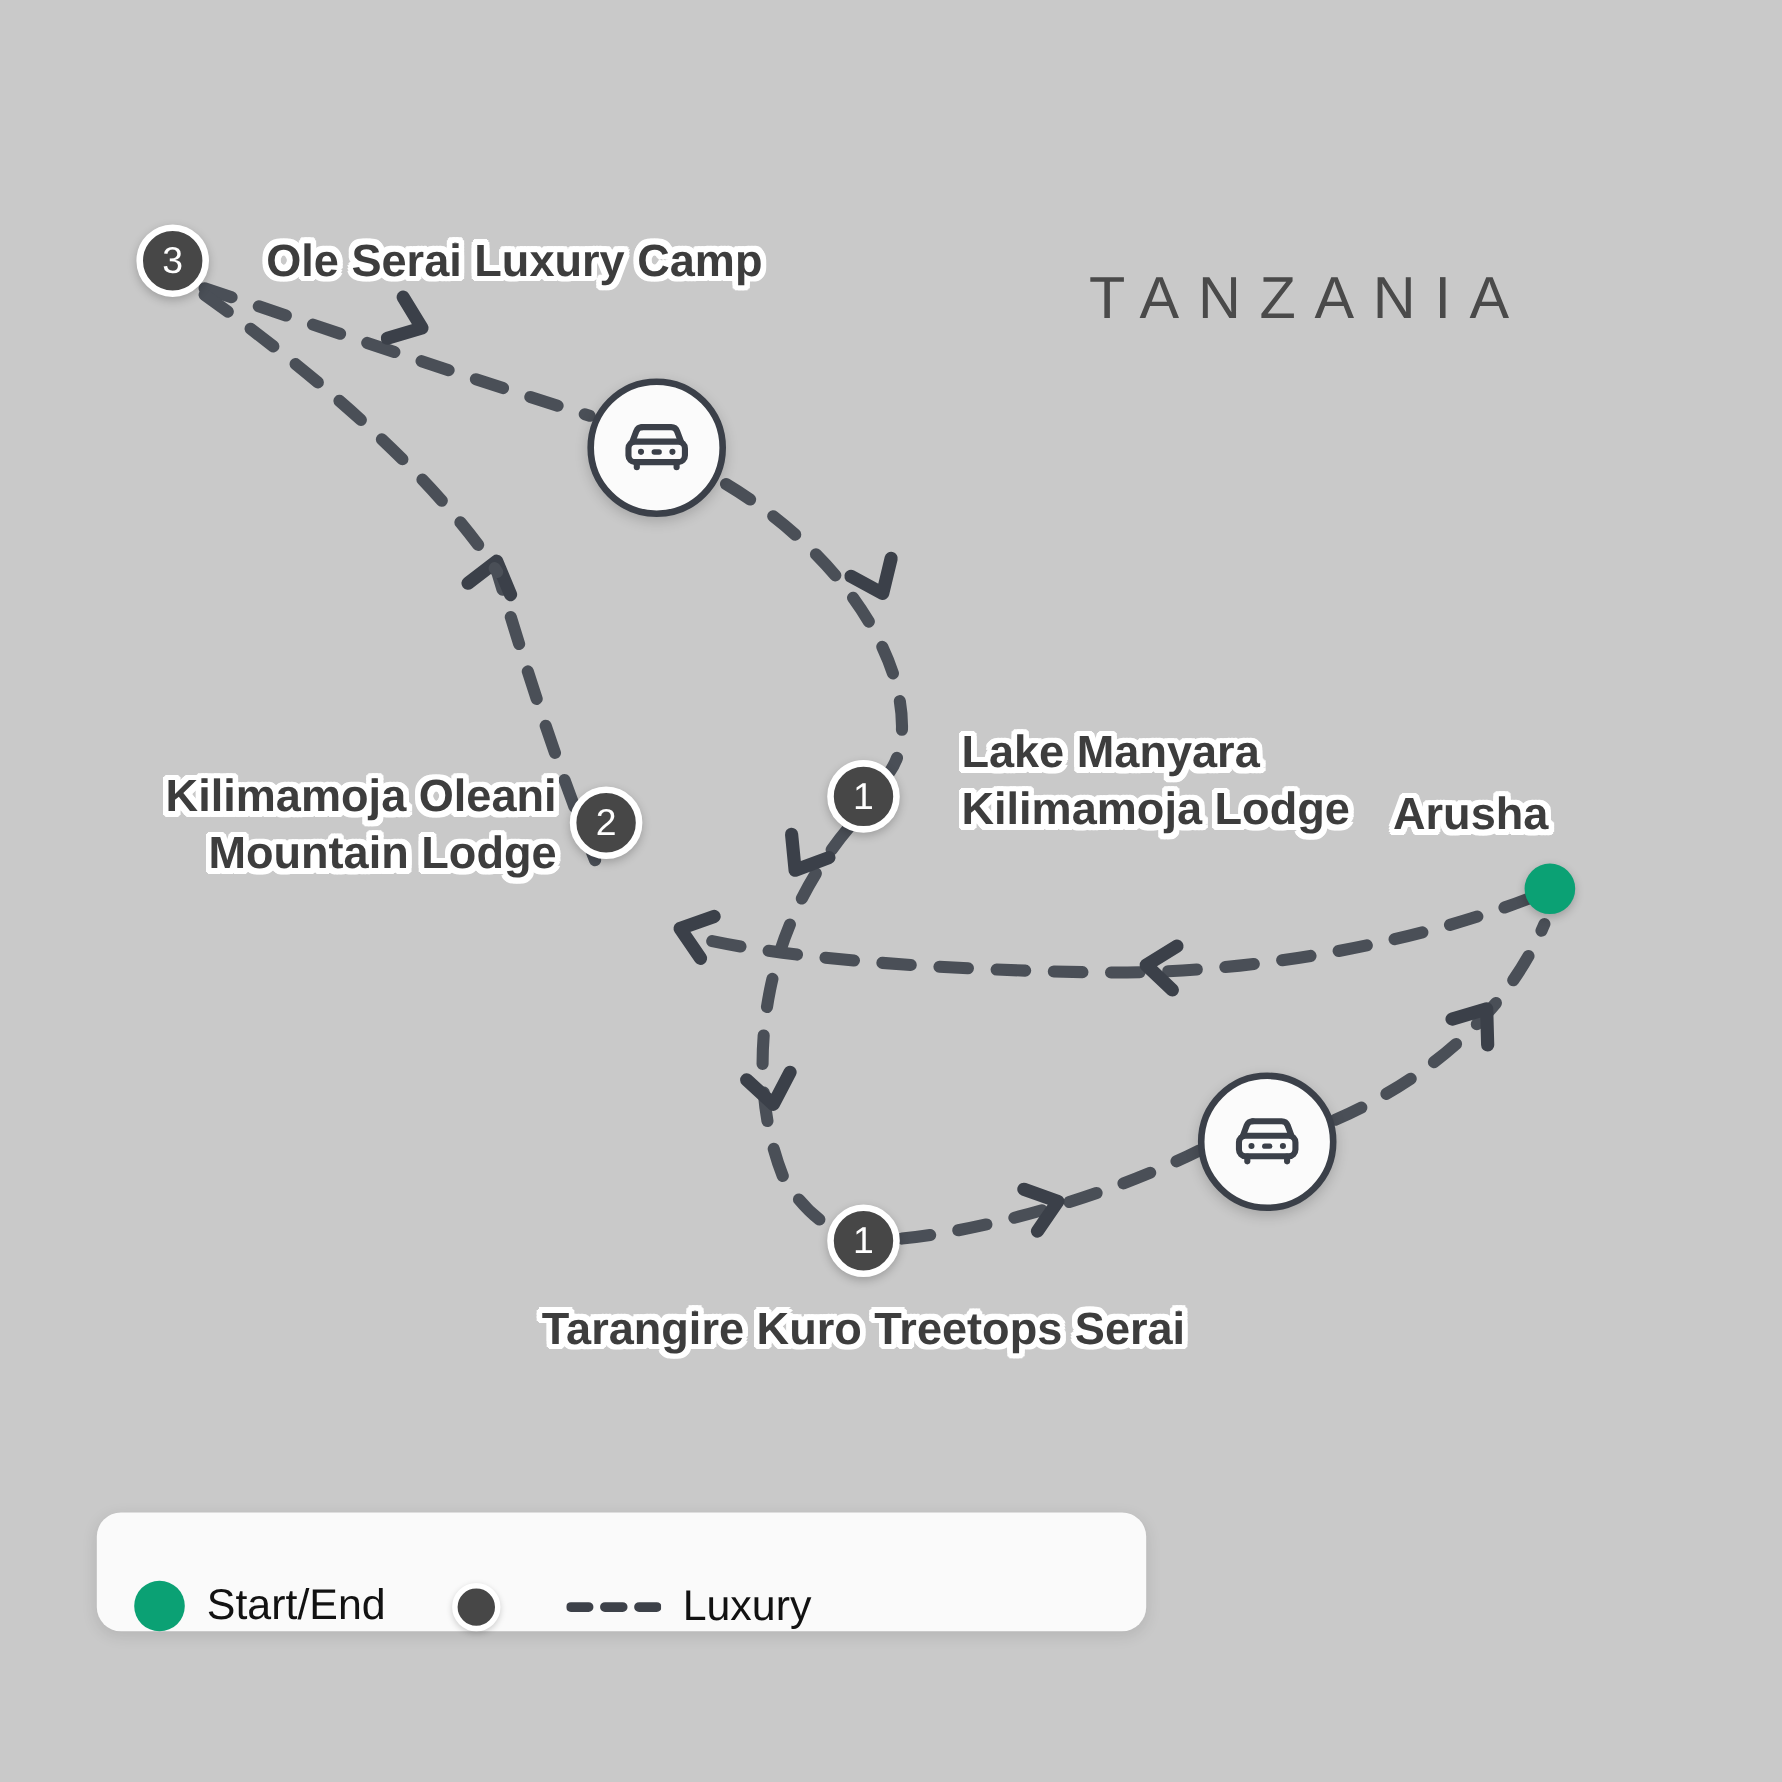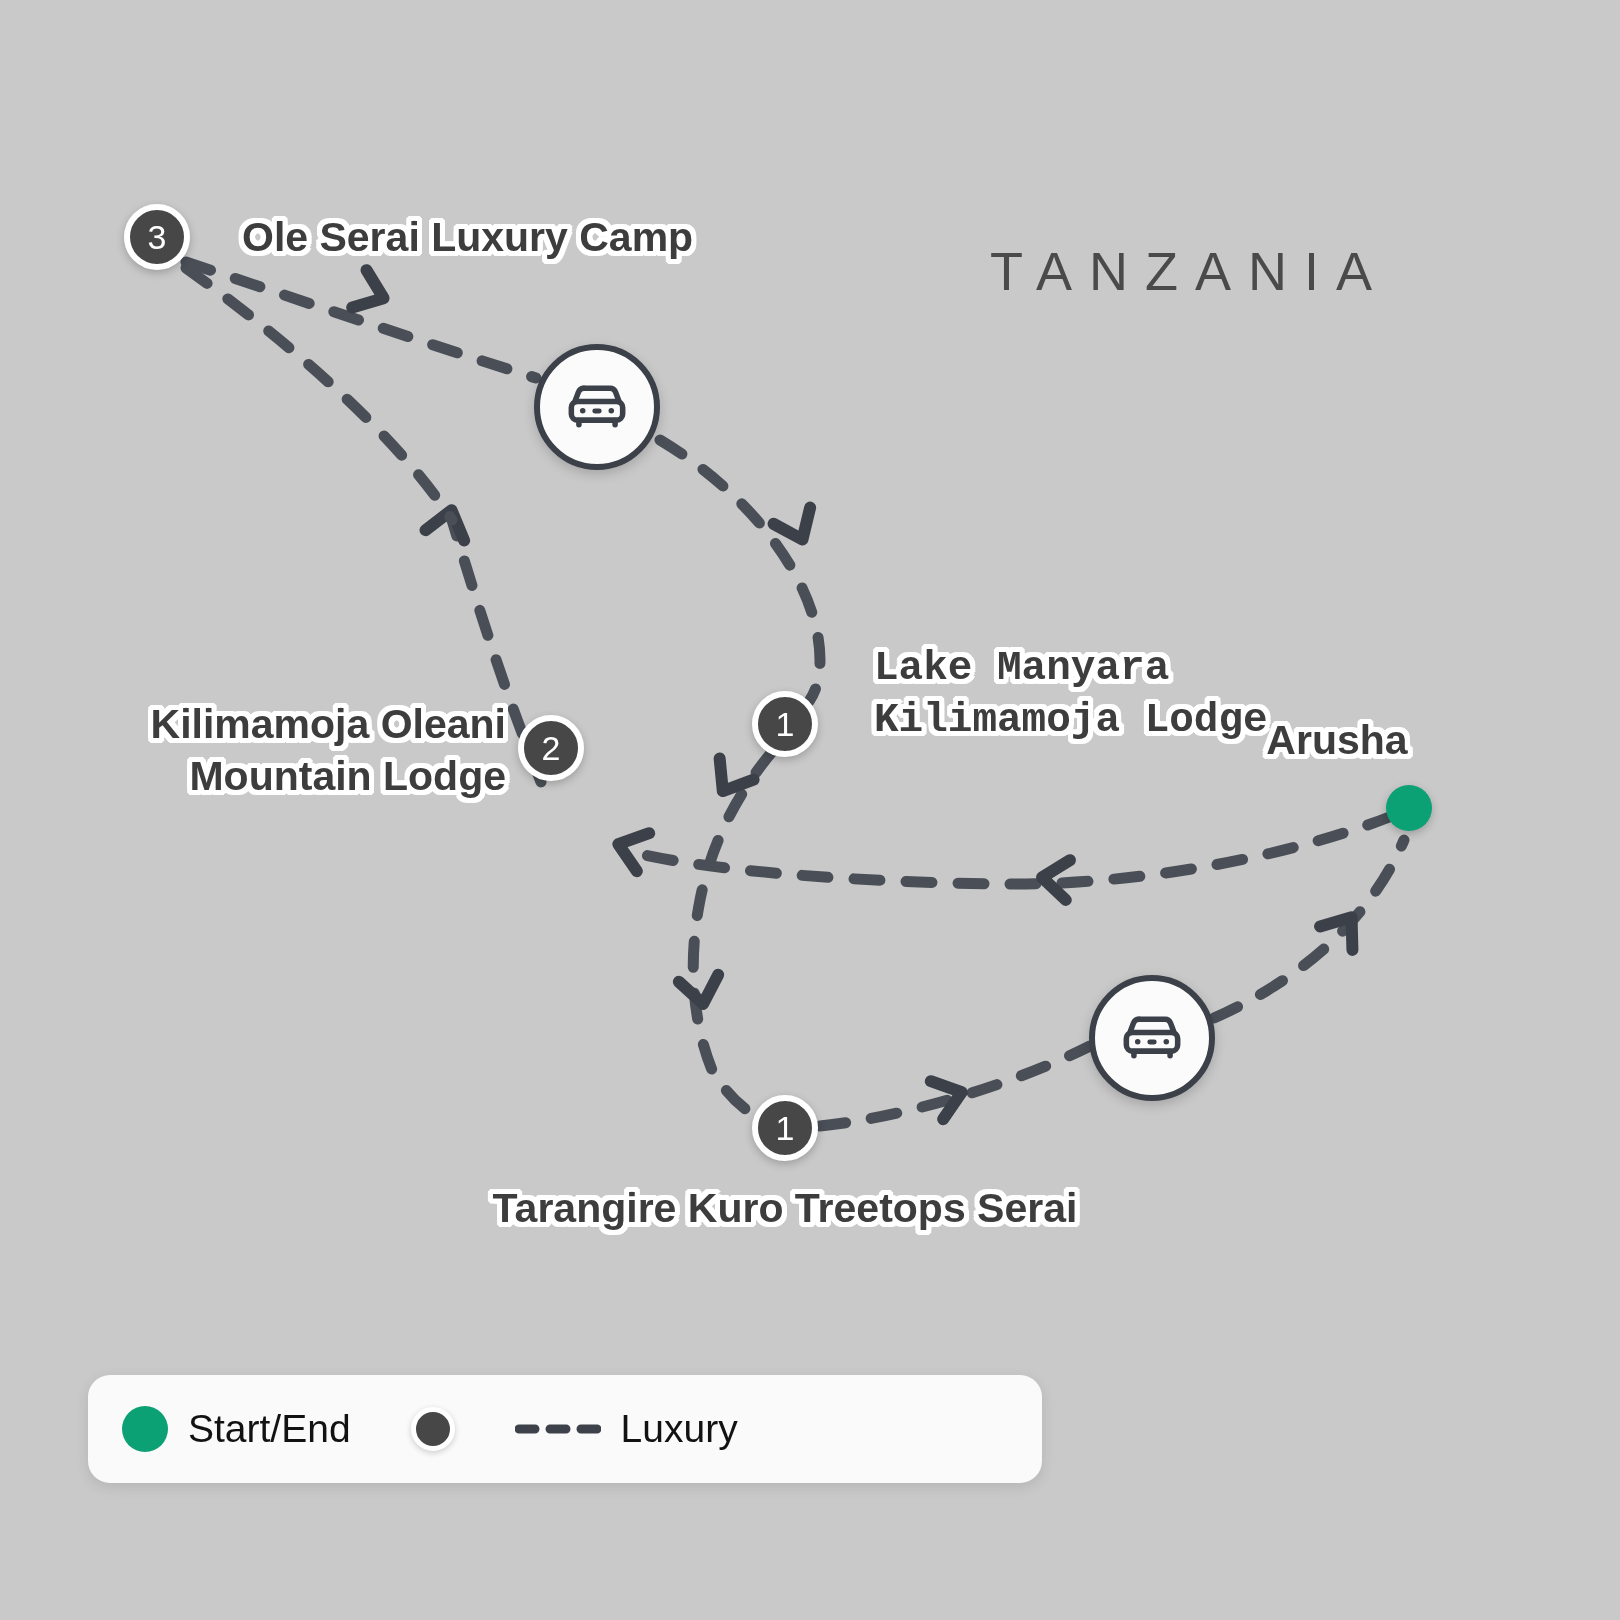--- a/index.html
+++ b/index.html
@@ -105,21 +105,21 @@
   .legend {
     position: absolute;
     left: 88px;
     top: 1375px;
     width: 954px;
     height: 108px;
     background: #fafafa;
     border-radius: 22px;
     box-shadow: 0 4px 14px rgba(0,0,0,0.10);
     display: flex;
-    align-items: center;
+    align-items: flex-end;
     padding: 0 34px;
     box-sizing: border-box;
     gap: 16px;
   }
   .legend-item {
     display: flex;
     align-items: center;
     gap: 20px;
     margin-right: 44px;
   }
@@ -194,21 +194,21 @@
       </div>
       <div class="place-label right" style="left: 200px; top: 237px;">Ole Serai Luxury Camp</div>
       <div class="stay-marker" style="left: 551px; top: 748px;">
         <span>2</span>
       </div>
       <div class="place-label left" style="left: 506px; top: 750px;">Kilimamoja Oleani
 Mountain Lodge</div>
       <div class="stay-marker" style="left: 785px; top: 724px;">
         <span>1</span>
       </div>
-      <div class="place-label right" style="left: 832px; top: 694px; font-family: Liberation Mono, monospace;">Lake Manyara
+      <div class="place-label right" style="left: 832px; top: 710px;">Lake Manyara
 Kilimamoja Lodge</div>
       <div class="stay-marker" style="left: 785px; top: 1128px;">
         <span>1</span>
       </div>
       <div class="place-label center" style="left: 785px; top: 1208px;">Tarangire Kuro Treetops Serai</div>
       <div class="start-dot" style="left: 1409px; top: 808px;"></div>
       <div class="place-label center" style="left: 1337px; top: 740px; text-align: center;">Arusha</div>
     </div>
 
   <div id="badge-layer">

